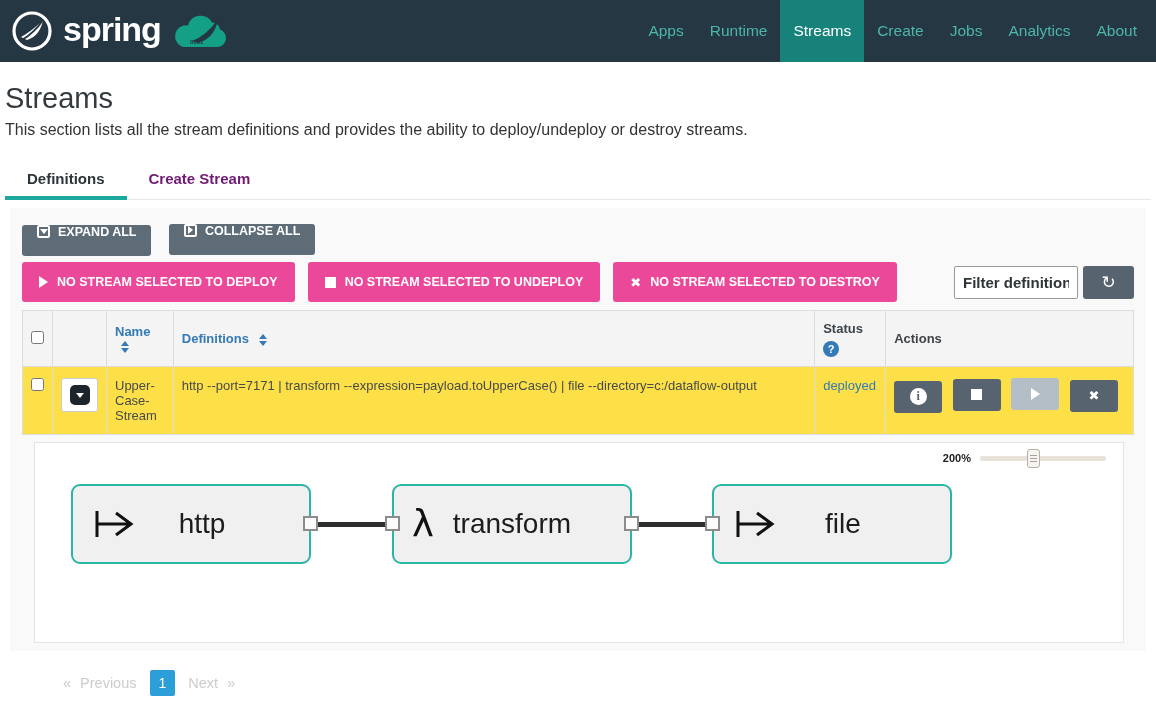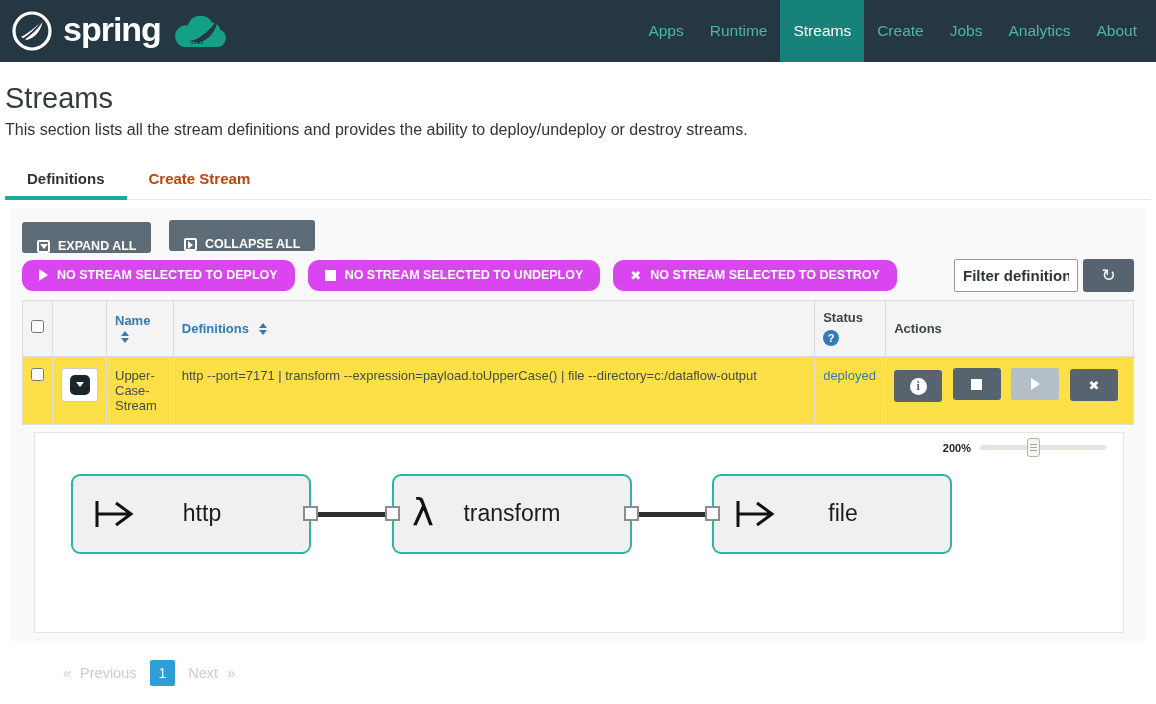--- a/index.html
+++ b/index.html
@@ -15,45 +15,45 @@
               font-size:15.5px; text-decoration:none; cursor:pointer; }
   .nav-item.active { background:#17827a; color:#fff; }
 
   
   .main { padding:0 5px; }
   .page-title { font-size:29px; font-weight:400; color:#353a3e; margin:20px 0 6px; }
   .page-sub { font-size:16px; color:#333; }
 
   
   .tabs { margin-top:21px; border-bottom:1px solid #e8e8e8; display:flex; }
-  .tab { padding:10px 22px 12px; font-weight:700; font-size:15px; color:#c2410c;
+  .tab { padding:10px 22px 12px; font-weight:700; font-size:15px; color:#701a75;
          position:relative; cursor:pointer; }
   .tab.active { color:#2d3539; }
   .tab.active::after { content:''; position:absolute; left:0; right:0; bottom:-1px;
                        height:4px; background:#1aa99c; }
 
   
   .panel { margin:8px 5px 0; background:#f9f9f9; padding:12px 12px 8px; }
 
   .btn-slate { background:#5e6c77; color:#fff; border:none; border-radius:3px;
                font-weight:700; font-size:12.5px; padding:0 15px; height:31px;
-               display:inline-flex; align-items:flex-end; gap:8px; cursor:pointer;
+               display:inline-flex; align-items:flex-start; gap:8px; cursor:pointer;
                font-family:"Liberation Sans", sans-serif; }
   .btn-slate + .btn-slate { margin-left:13px; }
 
   .sq-icon { width:13px; height:13px; border:2px solid #fff; border-radius:2px;
              display:inline-flex; align-items:center; justify-content:center; }
   .tri-down { width:0; height:0; border-left:4px solid transparent;
               border-right:4px solid transparent; border-top:5px solid #fff; }
   .tri-right { width:0; height:0; border-top:4px solid transparent;
                border-bottom:4px solid transparent; border-left:5px solid #fff; }
 
   .btn-row2 { display:flex; align-items:center; margin-top:6px; }
-  .btn-disabled { background:#d946ef; color:#fff; border:none; border-radius:11px;
-                  font-weight:700; font-size:12.5px; padding:0 17px; height:31px;
+  .btn-disabled { background:#ec4899; color:#fff; border:none; border-radius:3px;
+                  font-weight:700; font-size:12.5px; padding:0 17px; height:40px;
                   display:inline-flex; align-items:center; gap:9px; margin-right:13px;
                   font-family:"Liberation Sans", sans-serif; }
   .play-glyph { width:0; height:0; border-top:6px solid transparent;
                 border-bottom:6px solid transparent; border-left:9px solid #fff; }
   .stop-glyph { width:11px; height:11px; background:#fff; }
   .x-glyph { font-size:13px; font-weight:700; font-family:"DejaVu Sans", sans-serif; }
 
   .filter-input { margin-left:auto; width:124px; height:33px; border:1px solid #999;
                   border-radius:2px; padding:0 8px; font-size:15px; font-weight:700;
                   color:#222; background:#fff; font-family:"Liberation Sans", sans-serif; }
@@ -104,21 +104,21 @@
                 display:flex; align-items:center; justify-content:center; cursor:pointer; }
   .grip { width:7px; height:1px; background:#a9a29a;
           box-shadow:0 -3px 0 #a9a29a, 0 3px 0 #a9a29a; }
 
   .node { position:absolute; top:41px; width:240px; height:80px; background:#f0f0f0;
           border:2px solid #2ab5a5; border-radius:9px; display:flex; align-items:center;
           cursor:pointer; }
   .node-icon { margin-left:20px; display:flex; align-items:center; }
   .lambda { font-size:37px; color:#111; font-family:"DejaVu Sans", sans-serif;
             margin-left:18px; line-height:1; }
-  .node-label { flex:1; text-align:center; margin-right:40px; font-size:23px; color:#1c1c1c; }
+  .node-label { flex:1; text-align:center; margin-right:40px; font-size:28px; color:#1c1c1c; }
   .port { position:absolute; width:15px; height:15px; background:#fbfbfb;
           border:2px solid #8c8c8c; top:50%; margin-top:-8px; z-index:2; cursor:crosshair; }
   .port.out { right:-9px; } .port.in { left:-9px; }
   .link { position:absolute; height:5px; background:#2f2f2f; top:79px; z-index:1; }
   #link1 { left:278px; width:82px; } #link2 { left:599px; width:82px; }
   #node-http { left:36px; } #node-transform { left:357px; } #node-file { left:677px; }
 
   
   .pagination { margin:19px 0 0 58px; display:flex; align-items:center; font-size:14.5px; }
   .pg-link { color:#ccc; cursor:default; display:flex; gap:9px; }

